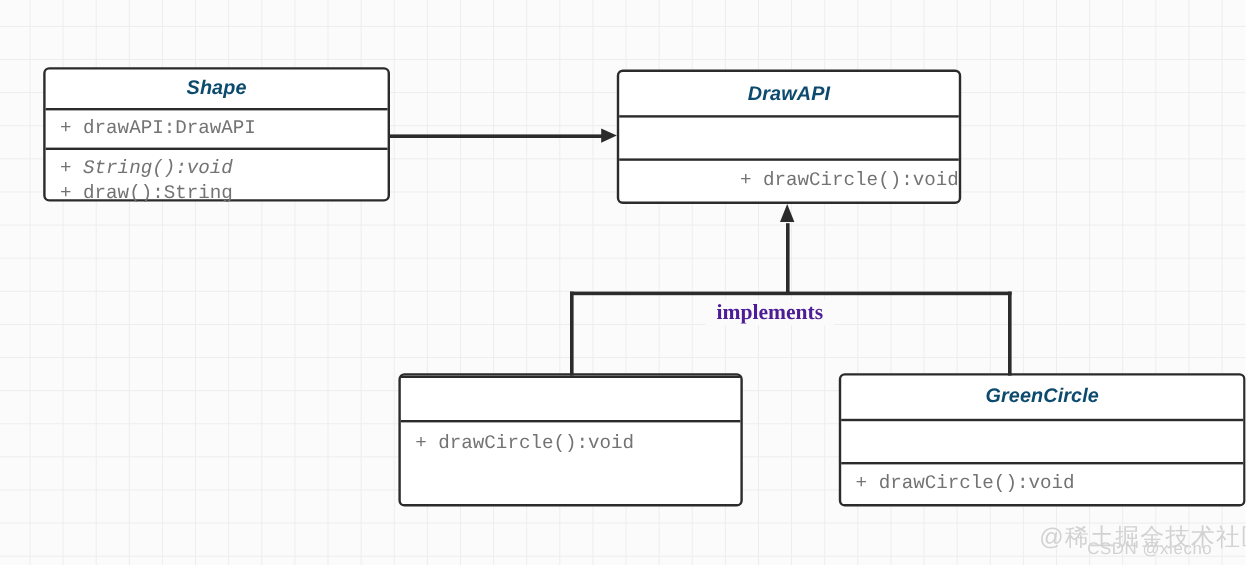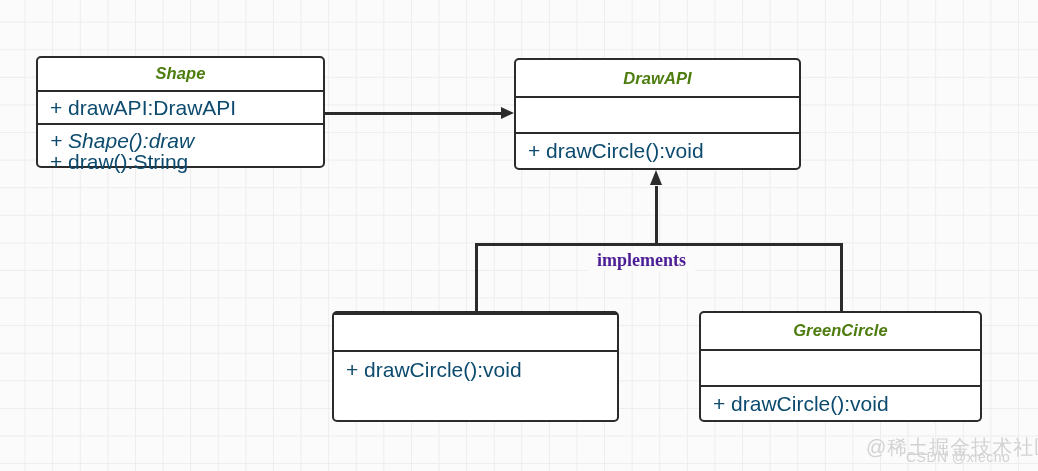--- a/index.html
+++ b/index.html
@@ -34,36 +34,37 @@
     flex-direction: column;
   }
   .uml-title {
     box-sizing: border-box;
     display: flex;
     align-items: center;
     justify-content: center;
     font-weight: bold;
     font-style: italic;
     font-size: 16.5px;
-    color: #4d7c0f;
+    color: #0c4a6e;
     letter-spacing: 0.1px;
   }
   .uml-divider {
     height: 0;
     border-top: 2.5px solid #2b2b2b;
   }
   .uml-compartment {
     box-sizing: border-box;
     padding: 5px 0 0 12px;
-    font-size: 21px;
-    color: #0c4a6e;
+    font-size: 16px;
+    color: #737373;
     line-height: 21px;
     display: flex;
     flex-direction: column;
     justify-content: flex-start;
+    font-family: Liberation Mono, monospace;
   }
   .uml-compartment.empty { padding: 0; }
   .uml-compartment.center {
     justify-content: center;
     padding-top: 0;
     padding-bottom: 0;
   }
   .member { white-space: nowrap; }
   .member.abstract { font-style: italic; }
 
@@ -112,45 +113,45 @@
 <div id="canvas">
 
   <div class="uml-class" style="left:36px; top:56px; width:289px; height:112px;">
     <div class="uml-title" style="height:36px;">Shape</div>
     <div class="uml-divider"></div>
     <div class="uml-compartment center" style="height:35px;">
       <div class="member">+ drawAPI:DrawAPI</div>
     </div>
     <div class="uml-divider"></div>
     <div class="uml-compartment" style="height:41px;">
-      <div class="member abstract">+ Shape():draw</div>
+      <div class="member abstract">+ String():void</div>
       <div class="member">+ draw():String</div>
     </div>
   </div>
 
-  <div class="uml-class" style="left:514px; top:58px; width:287px; height:112px;">
+  <div class="uml-class" style="left:514px; top:58px; width:287px; height:112px;text-align:right;">
     <div class="uml-title" style="height:38px;">DrawAPI</div>
     <div class="uml-divider"></div>
     <div class="uml-compartment empty" style="height:35px;"></div>
     <div class="uml-divider"></div>
     <div class="uml-compartment center" style="height:36px;">
       <div class="member">+ drawCircle():void</div>
     </div>
   </div>
 
   <div class="uml-class" style="left:332px; top:311px; width:287px; height:111px;">
     <div class="uml-divider"></div>
     <div class="uml-compartment empty" style="height:35px;"></div>
     <div class="uml-divider"></div>
     <div class="uml-compartment center" style="height:34px;">
       <div class="member">+ drawCircle():void</div>
     </div>
   </div>
 
-  <div class="uml-class" style="left:699px; top:311px; width:283px; height:111px;">
+  <div class="uml-class" style="left:699px; top:311px; width:339px; height:111px;">
     <div class="uml-title" style="height:37px;">GreenCircle</div>
     <div class="uml-divider"></div>
     <div class="uml-compartment empty" style="height:35px;"></div>
     <div class="uml-divider"></div>
     <div class="uml-compartment center" style="height:34px;">
       <div class="member">+ drawCircle():void</div>
     </div>
   </div>
 
   <div class="line" style="left:325px; top:112px; width:177px; height:2.5px;"></div>

